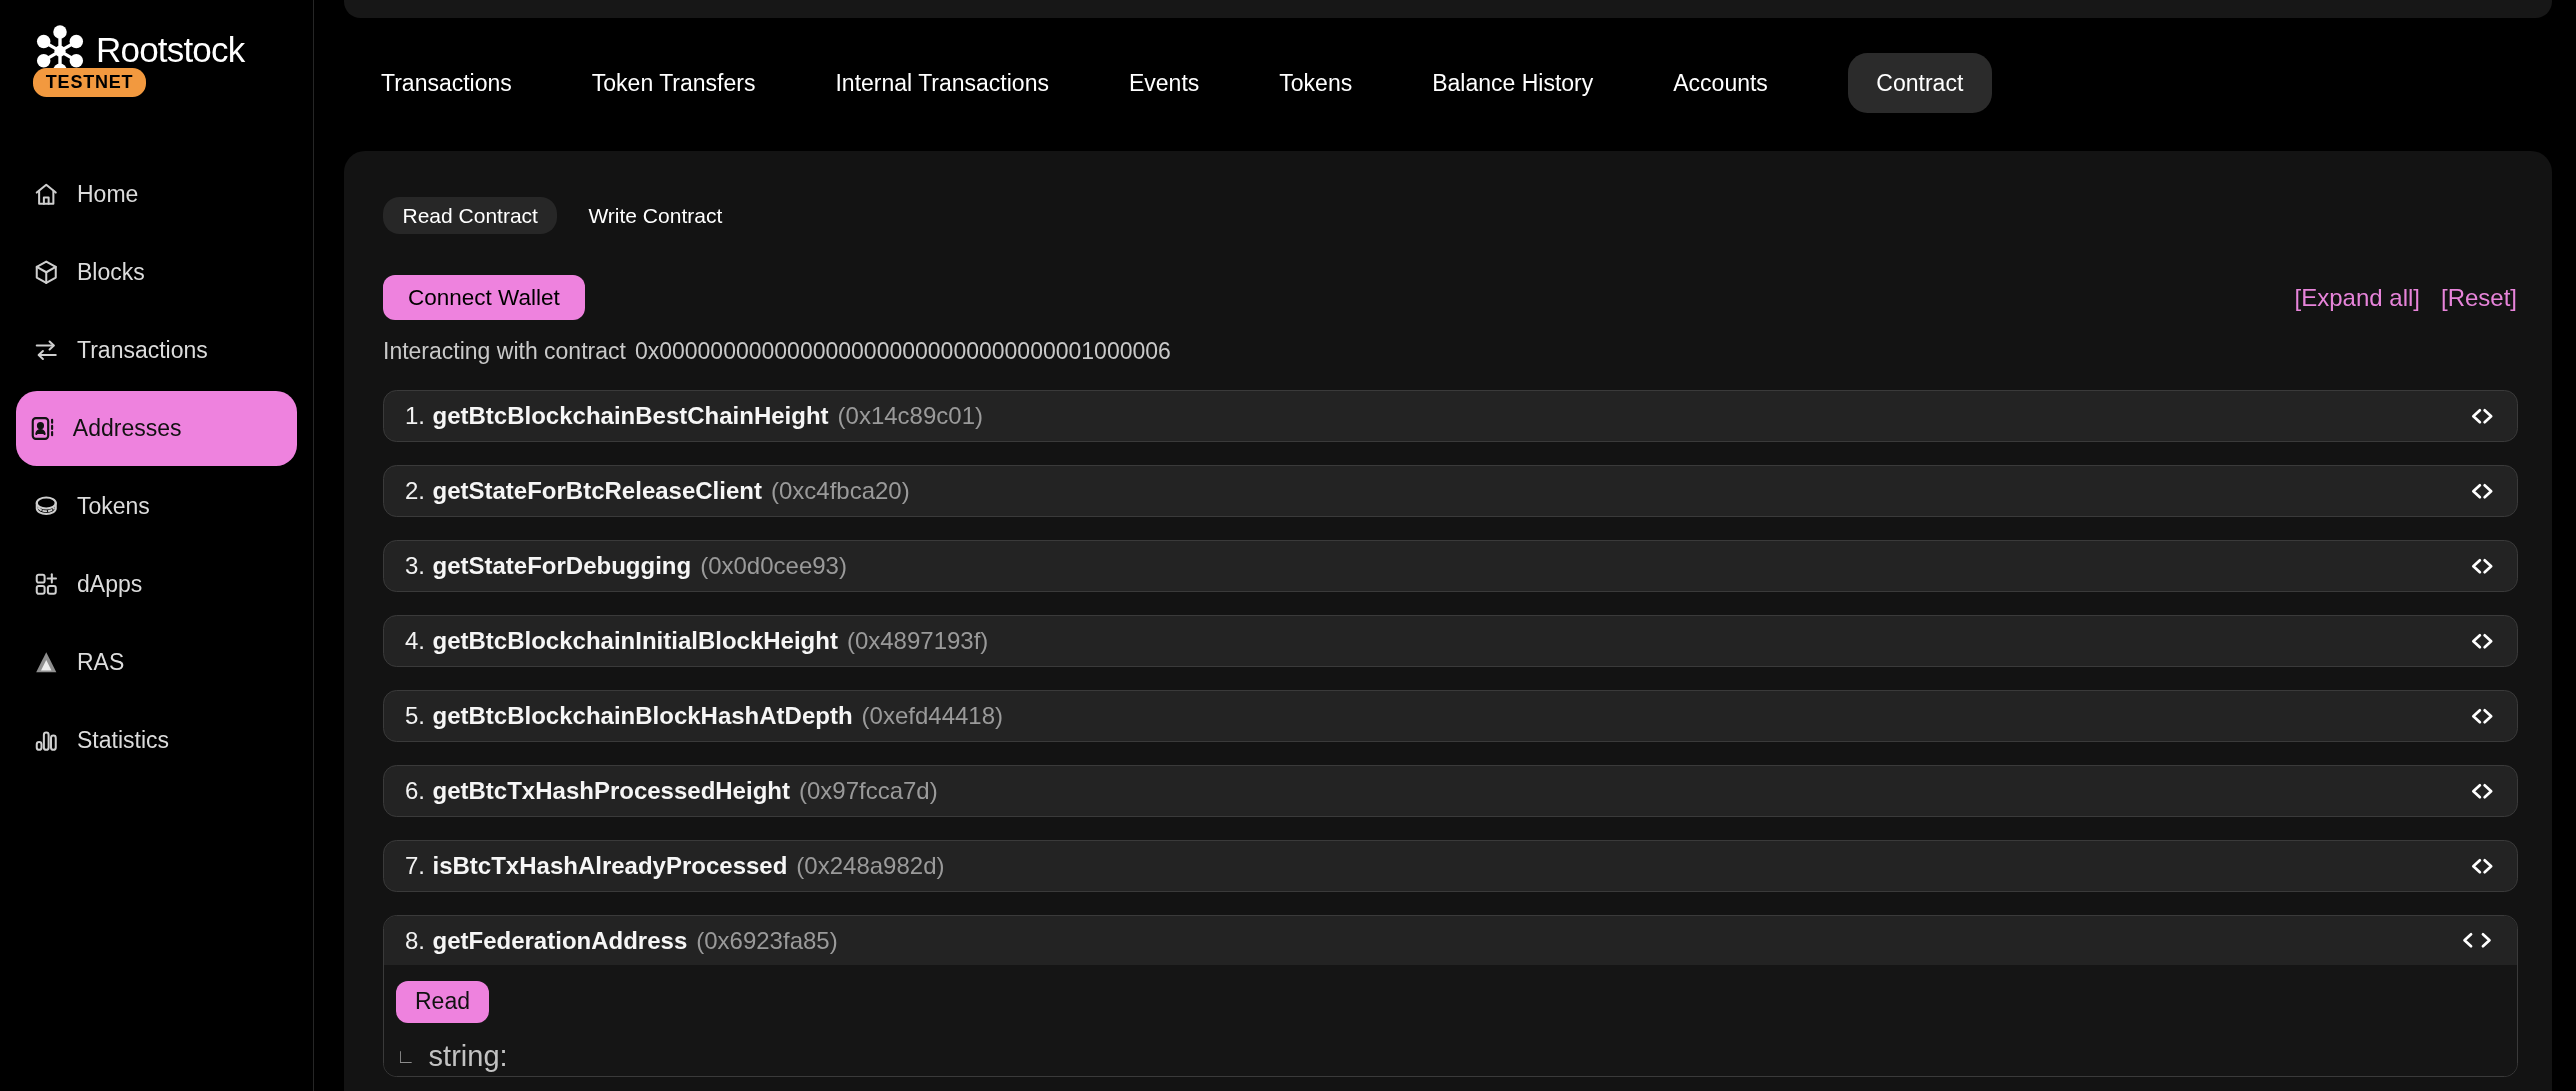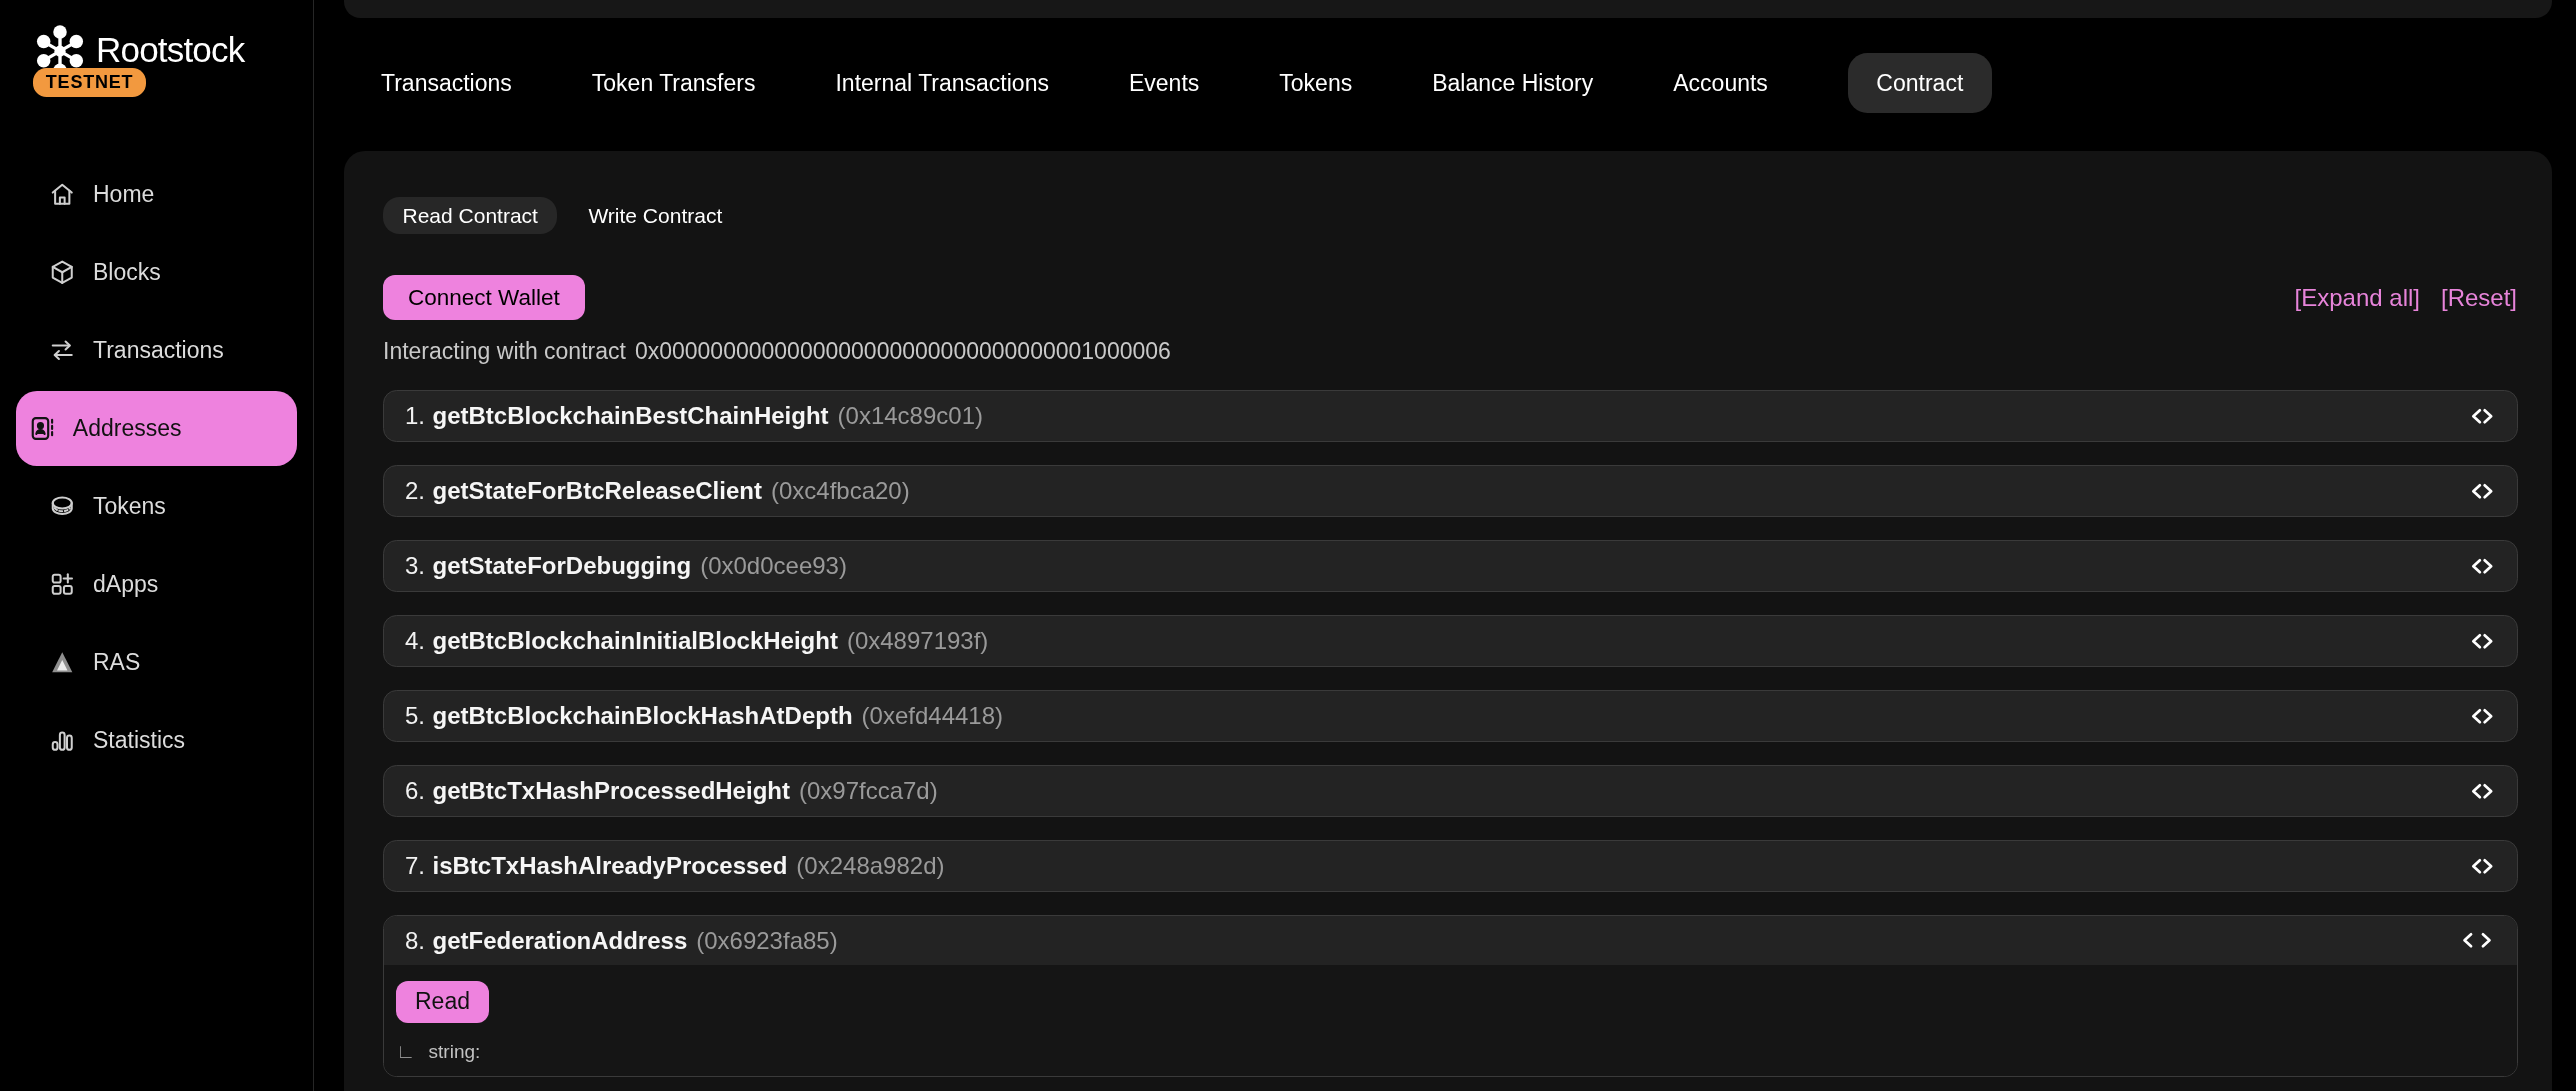--- a/index.html
+++ b/index.html
@@ -11,21 +11,21 @@
 
   
   .sidebar { position:absolute; left:0; top:0; bottom:0; width:314px; background:#000; border-right:1.5px solid #262626; }
   .logo-row { position:absolute; left:33px; top:22.5px; display:flex; align-items:center; gap:9px; }
   .logo-mark { width:54px; height:54px; }
   .logo-text { font-size:35px; font-weight:400; color:#fff; letter-spacing:-0.8px; }
   .testnet-badge { position:absolute; left:33px; top:68px; background:#f2993f; color:#000;
     font-size:18px; font-weight:700; letter-spacing:0.8px; padding:3.8px 12.8px; border-radius:13.5px; }
 
   .nav { position:absolute; top:155px; left:0; right:0; }
-  .nav-item { height:78px; display:flex; align-items:center; gap:16.5px; padding-left:48px;
+  .nav-item { height:78px; display:flex; align-items:center; gap:16.5px; padding-left:32px;
     color:#dcdcdc; font-size:23px; cursor:pointer; }
   .nav-item svg { width:28.5px; height:28.5px; flex:none; }
   .nav-item.active { background:#ee82de; border-radius:21px; margin:1.5px 15.8px; height:75px;
     padding-left:12px; color:#111; font-weight:500; }
 
   
   .top-strip { position:absolute; left:344px; right:24px; top:0; height:18px; background:#171717;
     border-radius:0 0 16.5px 16.5px; }
 
   
@@ -67,21 +67,21 @@
 
   .fn-expanded { border:1.5px solid #3a3a3a; border-radius:13.5px; overflow:hidden; }
   .exp-header { height:49px; background:#232323; display:flex; align-items:center;
     justify-content:space-between; padding:0 21px; cursor:pointer; }
   .exp-body { background:#151515; height:111px; position:relative; }
   .read-btn { position:absolute; left:12px; top:15.8px; height:42px; background:#ee82de;
     color:#111; font-size:23px; border-radius:12px; padding:0 19px;
     display:flex; align-items:center; cursor:pointer; }
   .output-line { position:absolute; left:12px; top:75px; display:flex; align-items:center; gap:13.5px; }
   .angle-sym { color:#8d8d8d; font-size:19.5px; }
-  .output-label { color:#c2c2c2; font-size:19px; }
+  .output-label { color:#c2c2c2; font-size:29px; }
 </style>
 </head>
 <body>
 
 <div class="sidebar">
   <div class="logo-row">
     <svg class="logo-mark" viewBox="0 0 48 48">
       <g stroke="#fff" stroke-width="3">
         <line x1="24" y1="25" x2="24" y2="9"></line>
           <line x1="24" y1="25" x2="37.8" y2="17"></line>

